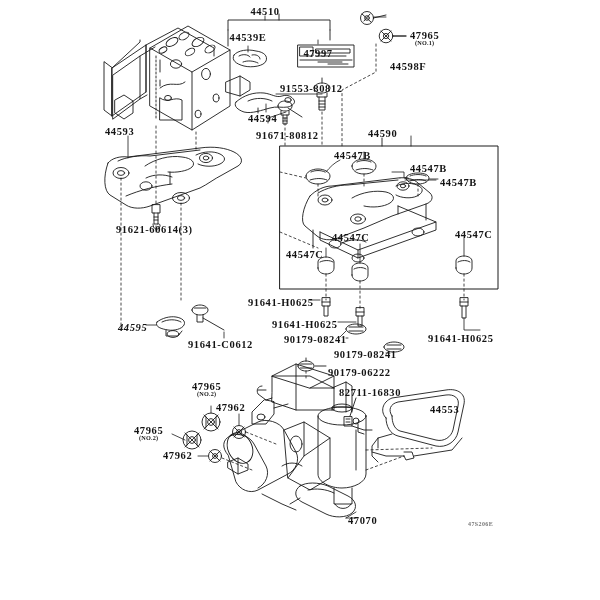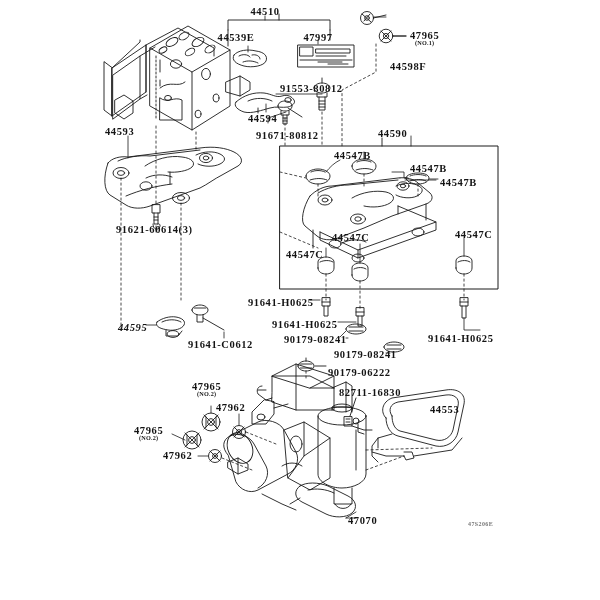--- a/index.html
+++ b/index.html
@@ -481,30 +481,30 @@
         <path d="M128,136 L128,158"></path>
         <path d="M156,232 L156,226"></path>
         <path d="M411,136 L411,146"></path>
       </g>
 
     </g>
   </svg>
 
   <div id="callout-layer">
       <div class="lbl ctr" style="left: 265px; top: 6px;"><span>44510</span></div>
-      <div class="lbl ctr" style="left: 236px; top: 32px; text-align: right;"><span>44539E</span></div>
-      <div class="lbl ctr" style="left: 318px; top: 32px;"><span>47997</span></div>
+      <div class="lbl ctr" style="left: 248px; top: 32px; text-align: right;"><span>44539E</span></div>
+      <div class="lbl ctr" style="left: 318px; top: 48px;"><span>47997</span></div>
       <div class="lbl" style="left: 390px; top: 13px; margin-top: 48px;"><span>44598F</span></div>
       <div class="lbl" style="left: 410px; top: 30px;"><span>47965</span><span class="sub">(NO.1)</span></div>
       <div class="lbl" style="left: 280px; top: 83px;"><span>91553-80812</span></div>
       <div class="lbl" style="left: 256px; top: 130px;"><span>91671-80812</span></div>
       <div class="lbl" style="left: 248px; top: 113px;"><span>44594</span></div>
       <div class="lbl" style="left: 105px; top: 126px;"><span>44593</span></div>
       <div class="lbl" style="left: 116px; top: 224px; text-align: right;"><span>91621-60614(3)</span></div>
-      <div class="lbl" style="left: 378px; top: 128px; text-align: center;"><span>44590</span></div>
+      <div class="lbl" style="left: 368px; top: 128px; text-align: center;"><span>44590</span></div>
       <div class="lbl" style="left: 334px; top: 150px;"><span>44547B</span></div>
       <div class="lbl" style="left: 410px; top: 163px;"><span>44547B</span></div>
       <div class="lbl" style="left: 440px; top: 177px;"><span>44547B</span></div>
       <div class="lbl" style="left: 286px; top: 249px;"><span>44547C</span></div>
       <div class="lbl" style="left: 332px; top: 232px;"><span>44547C</span></div>
       <div class="lbl" style="left: 455px; top: 229px;"><span>44547C</span></div>
       <div class="lbl" style="left: 248px; top: 297px;"><span>91641-H0625</span></div>
       <div class="lbl" style="left: 272px; top: 319px;"><span>91641-H0625</span></div>
       <div class="lbl" style="left: 428px; top: 333px;"><span>91641-H0625</span></div>
       <div class="lbl" style="left: 284px; top: 334px;"><span>90179-08241</span></div>

